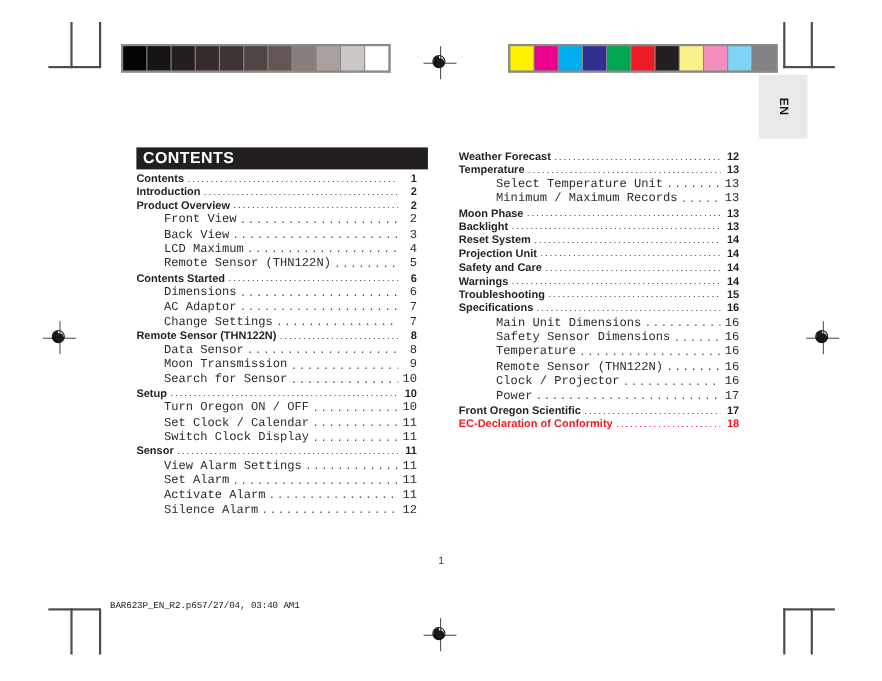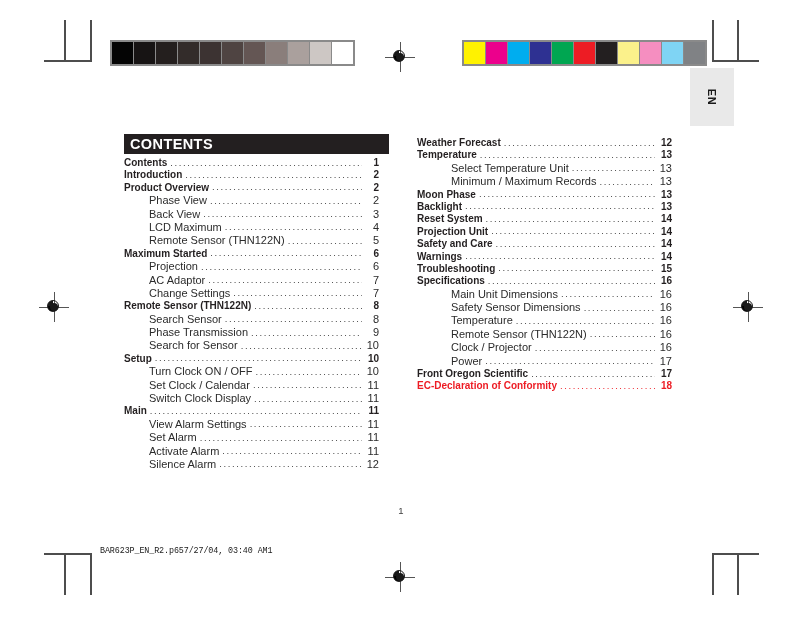--- a/index.html
+++ b/index.html
@@ -164,20 +164,21 @@
   
   .lvl1 .label, .lvl1 .pg {
     font-weight: bold;
     font-size: 10px;
     color: #231f20;
   }
   
   .lvl2 {
     padding-left: 25px;
     width: calc(100% - 25px);
+    font-family: Liberation Mono, monospace;
   }
   .lvl2 .label, .lvl2 .pg {
     font-weight: normal;
     font-size: 11px;
     color: #2b2b2b;
   }
   
   .lvl2.deep {
     padding-left: 34px;
     width: calc(100% - 34px);
@@ -299,101 +300,101 @@
           <span class="label">Introduction</span>
           <span class="dots">........................................................................................................................................................................................................</span>
           <span class="pg">2</span>
         </div>
         <div class="toc-row lvl1">
           <span class="label">Product Overview</span>
           <span class="dots">........................................................................................................................................................................................................</span>
           <span class="pg">2</span>
         </div>
         <div class="toc-row lvl2">
-          <span class="label">Phase View</span>
+          <span class="label">Front View</span>
           <span class="dots">........................................................................................................................................................................................................</span>
           <span class="pg">2</span>
         </div>
         <div class="toc-row lvl2">
           <span class="label">Back View</span>
           <span class="dots">........................................................................................................................................................................................................</span>
           <span class="pg">3</span>
         </div>
         <div class="toc-row lvl2">
           <span class="label">LCD Maximum</span>
           <span class="dots">........................................................................................................................................................................................................</span>
           <span class="pg">4</span>
         </div>
         <div class="toc-row lvl2">
           <span class="label">Remote Sensor (THN122N)</span>
           <span class="dots">........................................................................................................................................................................................................</span>
           <span class="pg">5</span>
         </div>
         <div class="toc-row lvl1">
-          <span class="label">Maximum Started</span>
+          <span class="label">Contents Started</span>
           <span class="dots">........................................................................................................................................................................................................</span>
           <span class="pg">6</span>
         </div>
         <div class="toc-row lvl2">
-          <span class="label">Projection</span>
+          <span class="label">Dimensions</span>
           <span class="dots">........................................................................................................................................................................................................</span>
           <span class="pg">6</span>
         </div>
         <div class="toc-row lvl2">
           <span class="label">AC Adaptor</span>
           <span class="dots">........................................................................................................................................................................................................</span>
           <span class="pg">7</span>
         </div>
         <div class="toc-row lvl2">
           <span class="label">Change Settings</span>
           <span class="dots">........................................................................................................................................................................................................</span>
           <span class="pg">7</span>
         </div>
         <div class="toc-row lvl1">
           <span class="label">Remote Sensor (THN122N)</span>
           <span class="dots">........................................................................................................................................................................................................</span>
           <span class="pg">8</span>
         </div>
         <div class="toc-row lvl2">
-          <span class="label">Search Sensor</span>
+          <span class="label">Data Sensor</span>
           <span class="dots">........................................................................................................................................................................................................</span>
           <span class="pg">8</span>
         </div>
         <div class="toc-row lvl2">
-          <span class="label">Phase Transmission</span>
+          <span class="label">Moon Transmission</span>
           <span class="dots">........................................................................................................................................................................................................</span>
           <span class="pg">9</span>
         </div>
         <div class="toc-row lvl2">
           <span class="label">Search for Sensor</span>
           <span class="dots">........................................................................................................................................................................................................</span>
           <span class="pg">10</span>
         </div>
         <div class="toc-row lvl1">
           <span class="label">Setup</span>
           <span class="dots">........................................................................................................................................................................................................</span>
           <span class="pg">10</span>
         </div>
         <div class="toc-row lvl2">
-          <span class="label">Turn Clock ON / OFF</span>
+          <span class="label">Turn Oregon ON / OFF</span>
           <span class="dots">........................................................................................................................................................................................................</span>
           <span class="pg">10</span>
         </div>
         <div class="toc-row lvl2">
           <span class="label">Set Clock / Calendar</span>
           <span class="dots">........................................................................................................................................................................................................</span>
           <span class="pg">11</span>
         </div>
         <div class="toc-row lvl2">
           <span class="label">Switch Clock Display</span>
           <span class="dots">........................................................................................................................................................................................................</span>
           <span class="pg">11</span>
         </div>
         <div class="toc-row lvl1">
-          <span class="label">Main</span>
+          <span class="label">Sensor</span>
           <span class="dots">........................................................................................................................................................................................................</span>
           <span class="pg">11</span>
         </div>
         <div class="toc-row lvl2">
           <span class="label">View Alarm Settings</span>
           <span class="dots">........................................................................................................................................................................................................</span>
           <span class="pg">11</span>
         </div>
         <div class="toc-row lvl2">
           <span class="label">Set Alarm</span>

